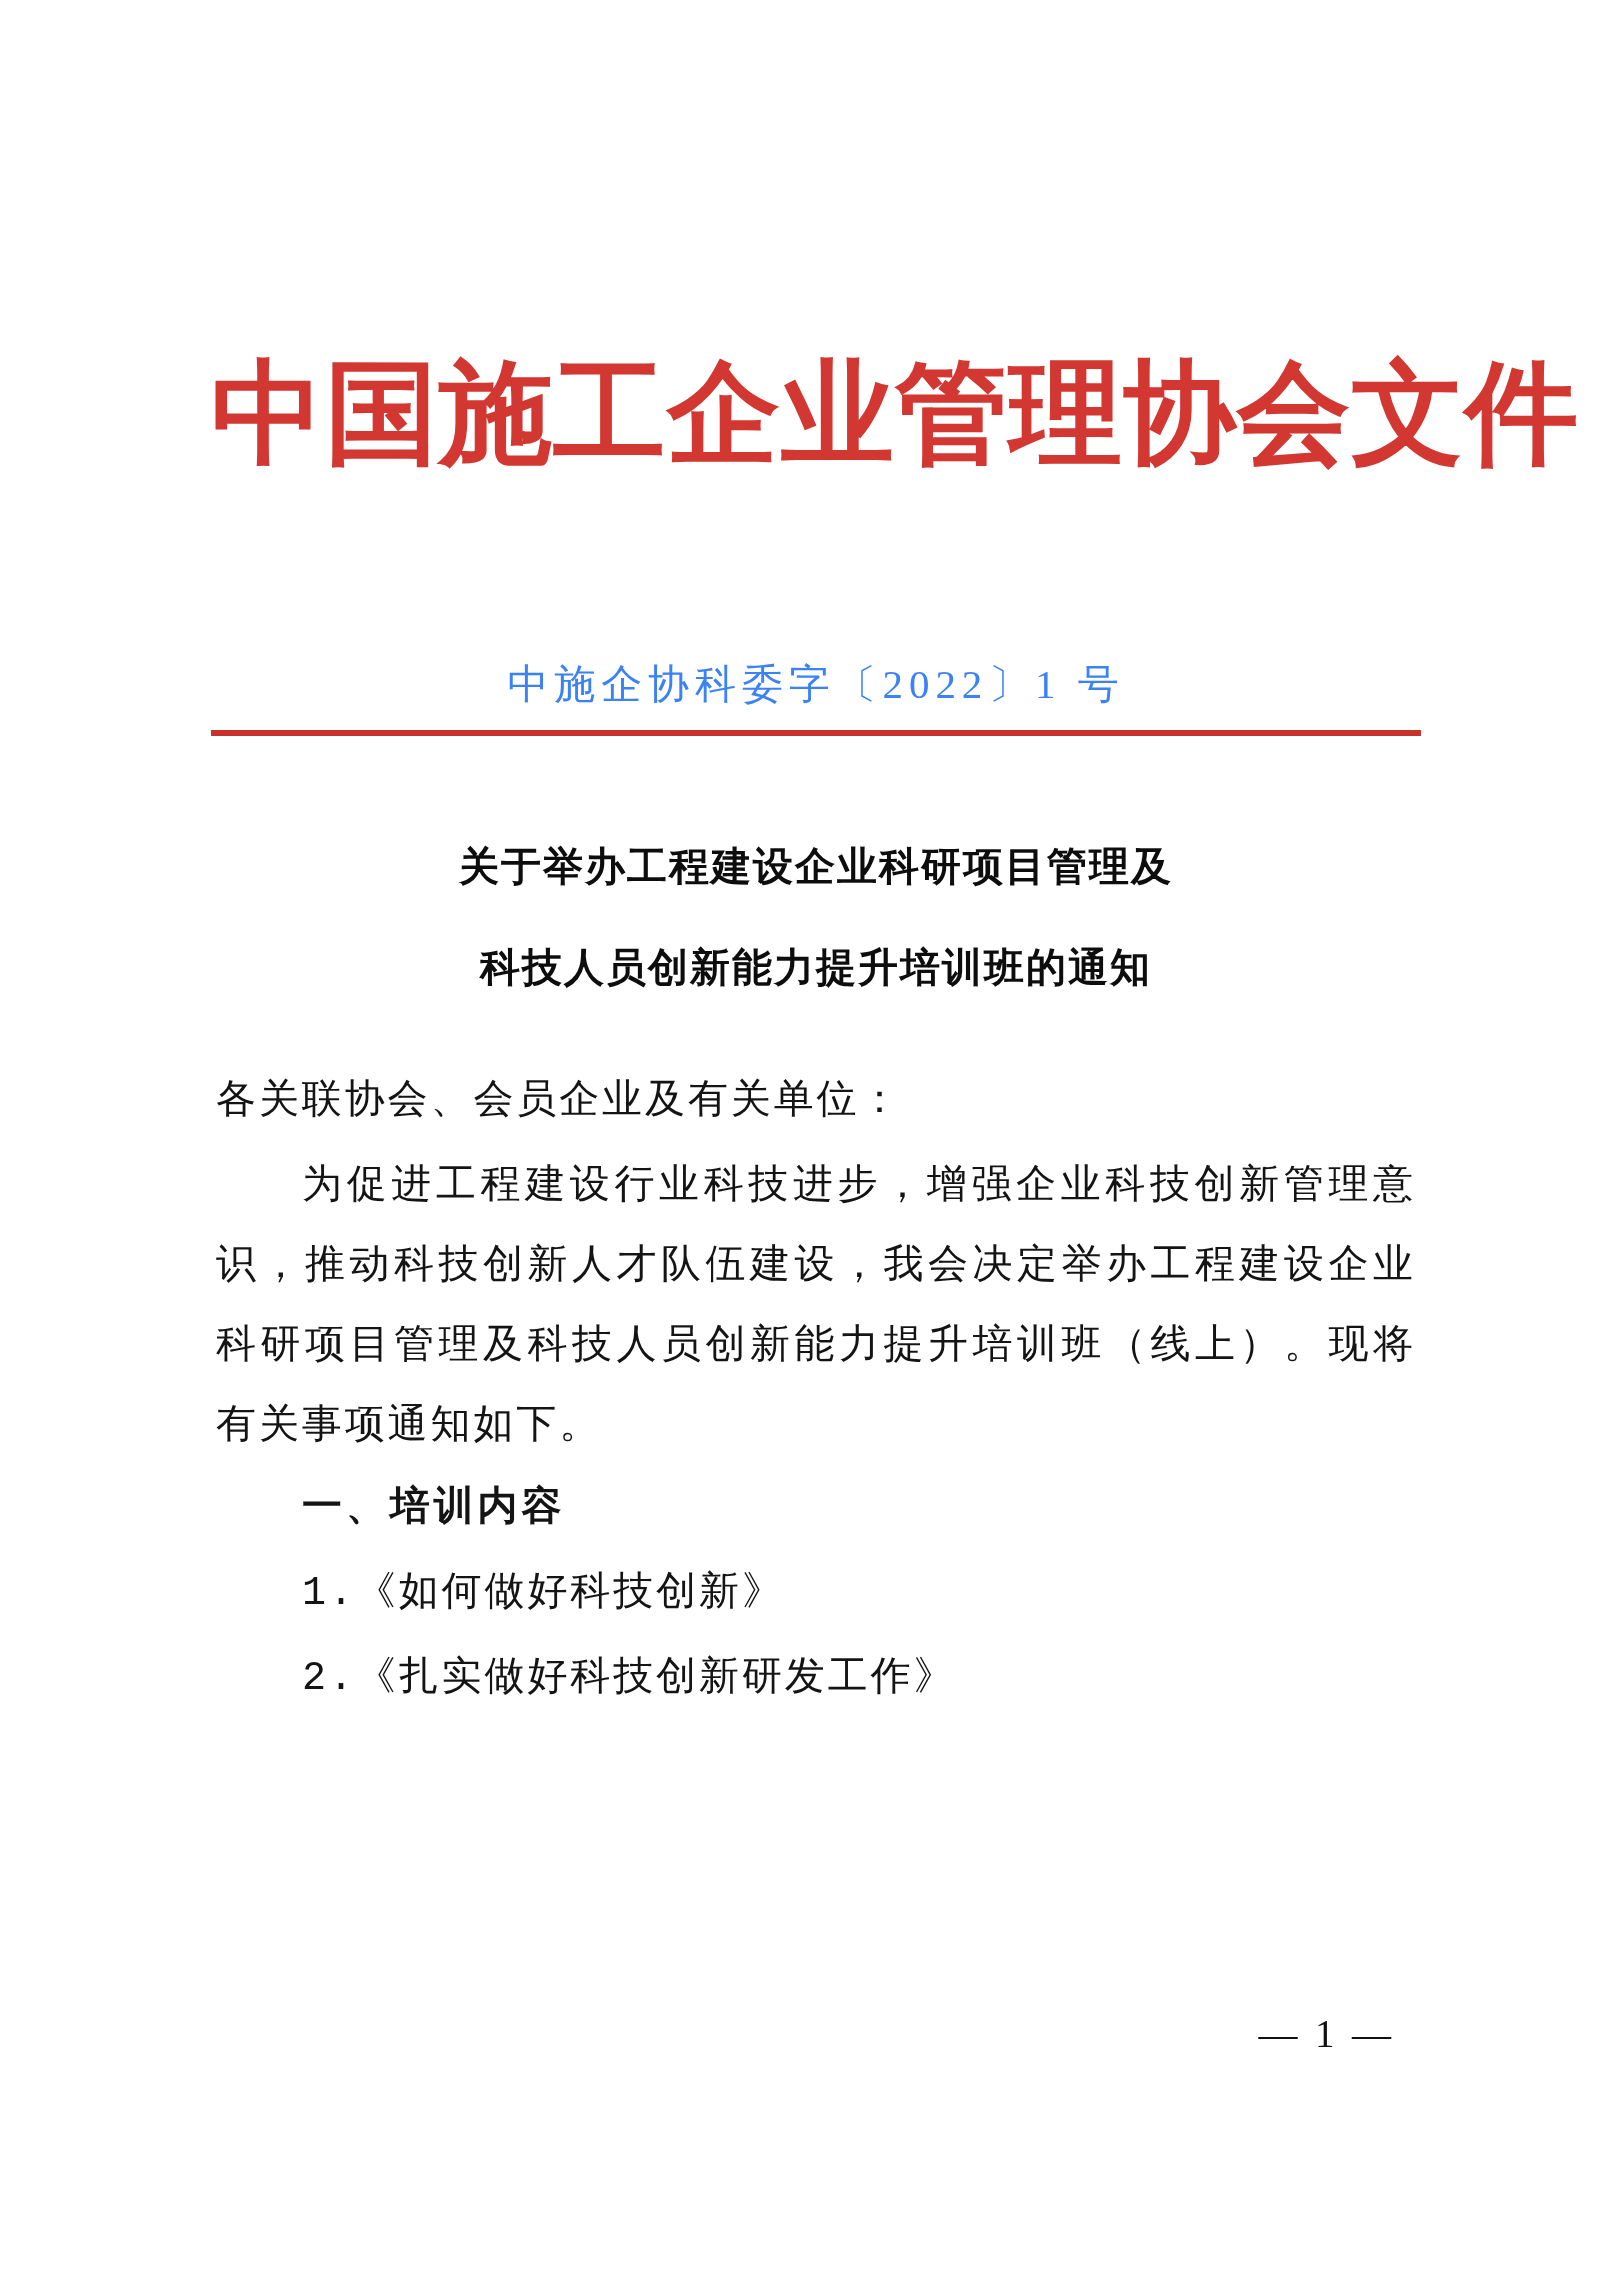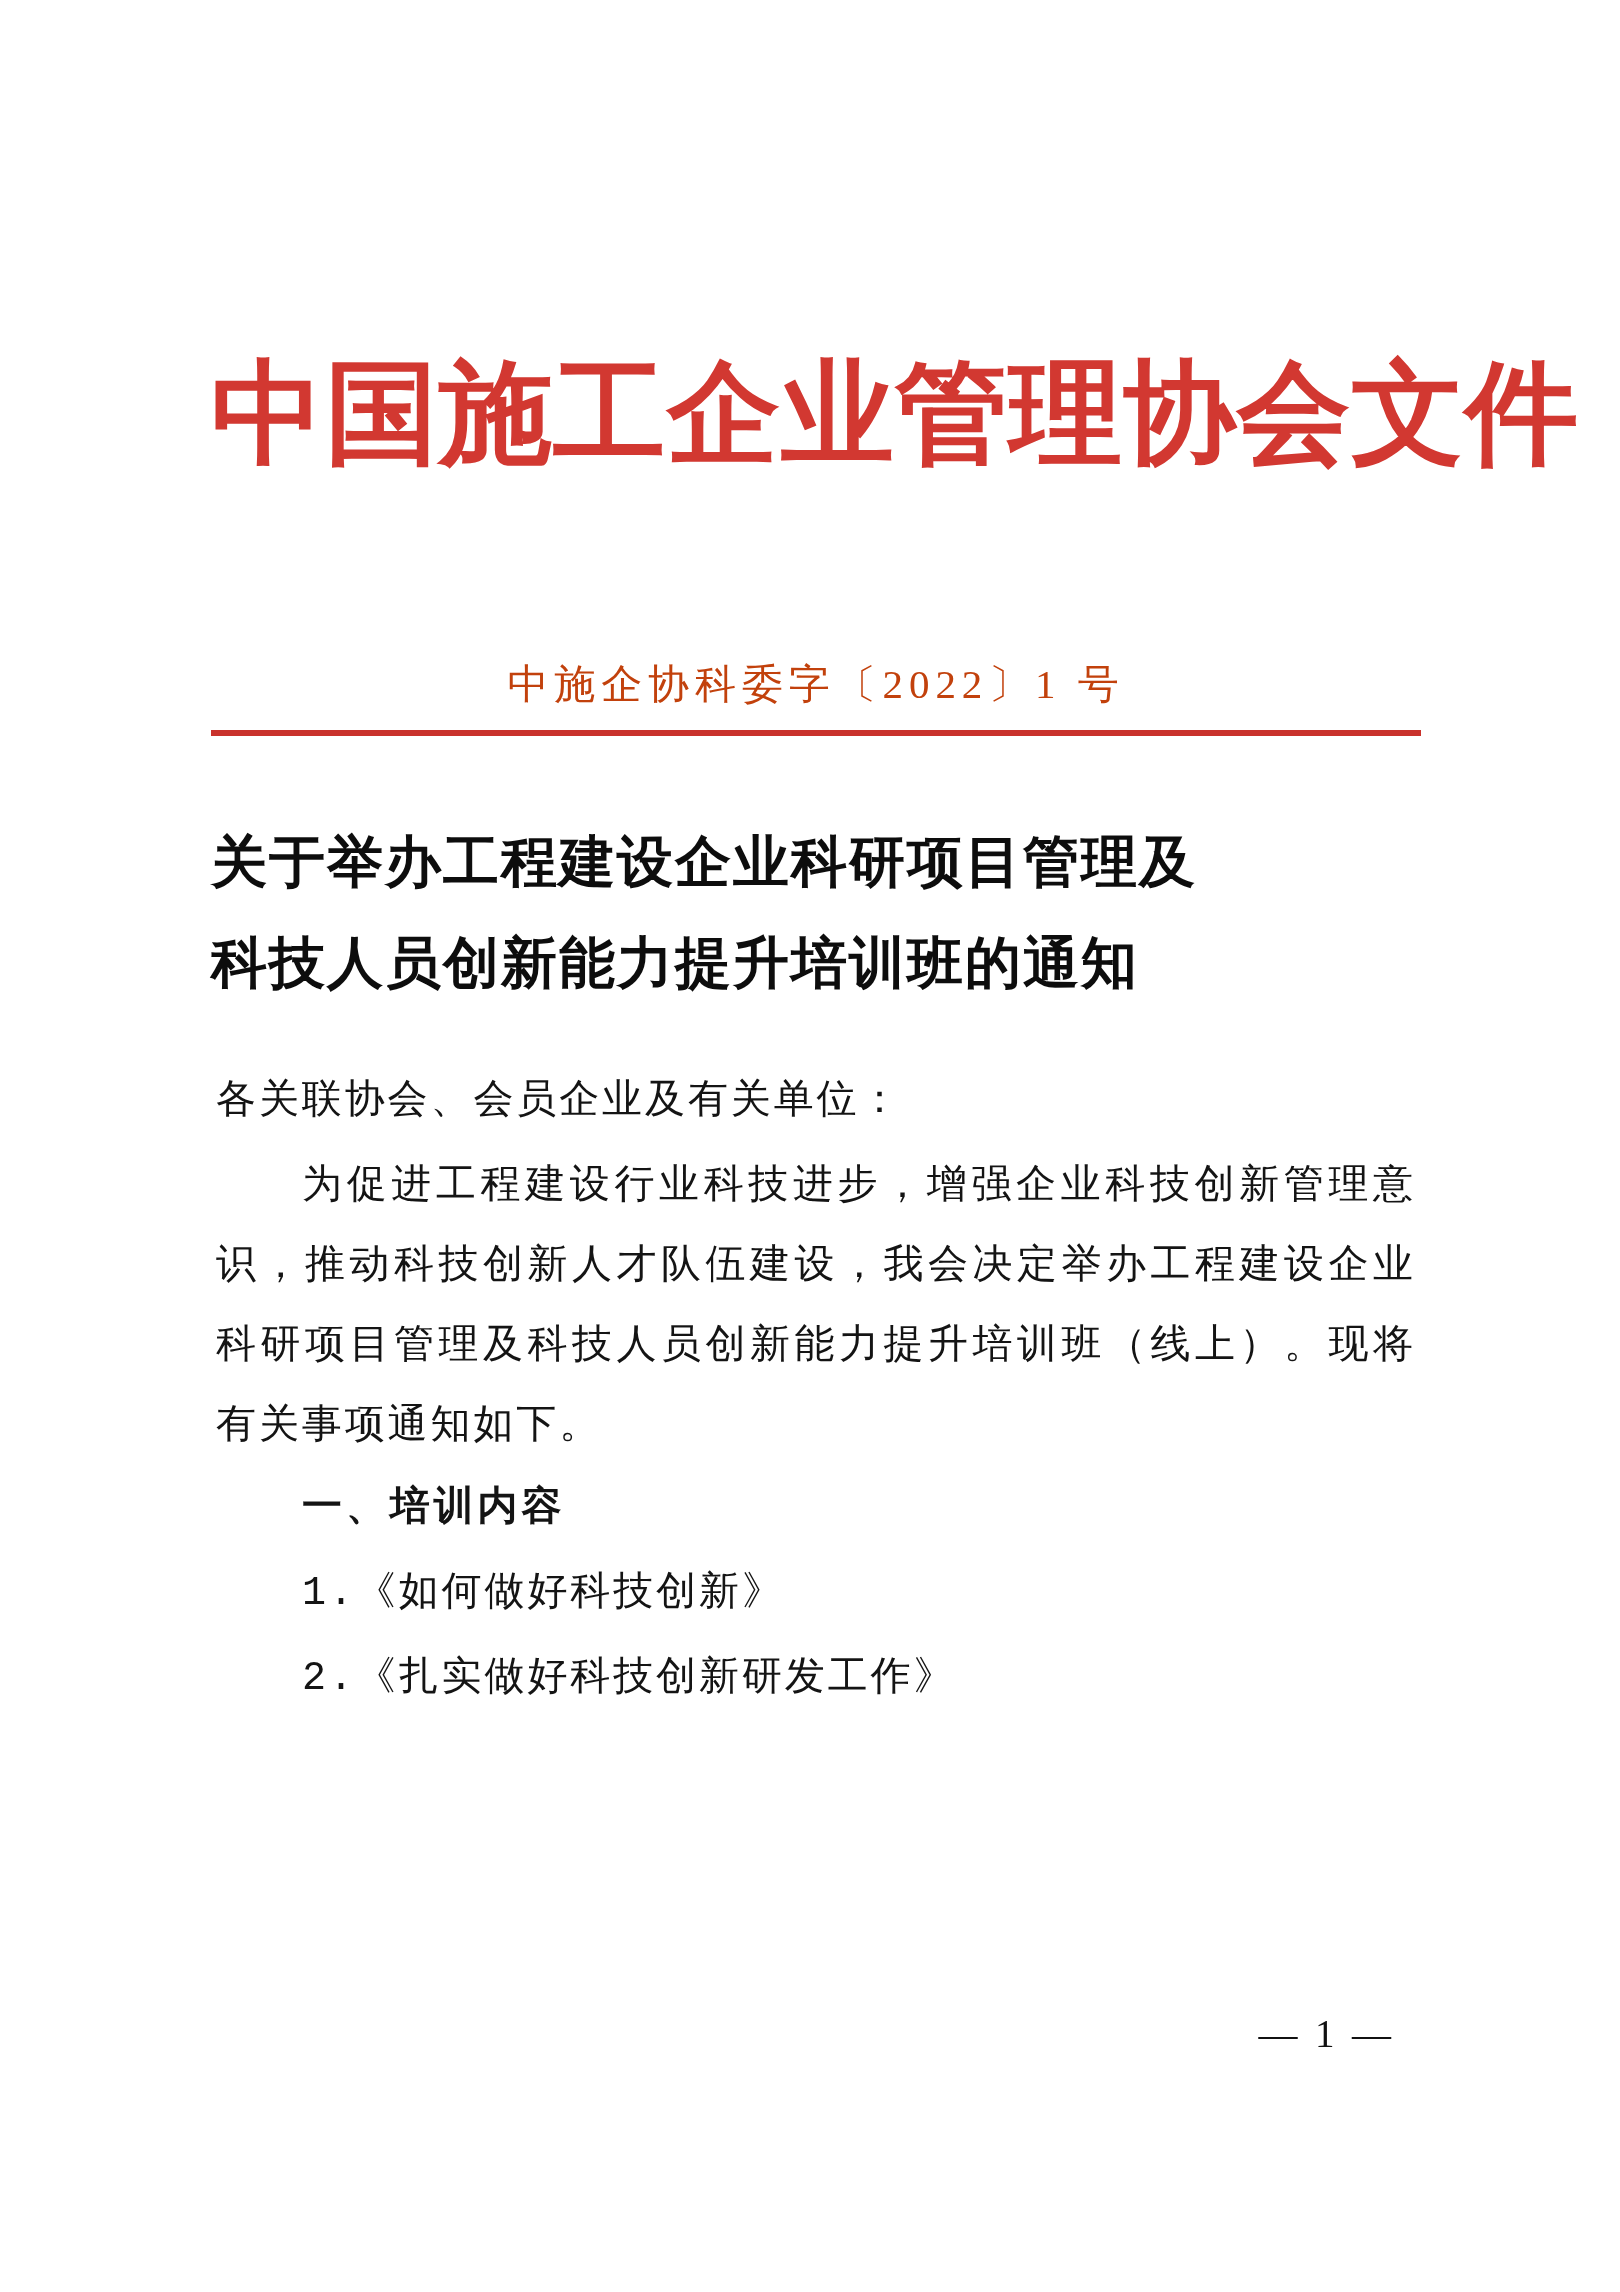--- a/index.html
+++ b/index.html
@@ -29,37 +29,36 @@
     white-space: nowrap;
     letter-spacing: 1px;
     font-family: "Liberation Serif", "DejaVu Serif", serif;
   }
   .doc-number {
     margin-top: 176px;
     font-size: 41px;
     line-height: 1.2;
     text-align: center;
     letter-spacing: 5.9px;
-    color: #c2410c;
+    color: #3b82f6;
   }
   .red-rule {
     margin-top: 20.6px;
     height: 5.9px;
     width: 100%;
     background: #c9322c;
   }
   .notice-title {
     margin: 80px 0 0 0;
-    font-size: 56px;
+    font-size: 40px;
     line-height: 101px;
     font-weight: bold;
-    text-align: left;
+    text-align: center;
     letter-spacing: 2px;
     color: #0d0d0d;
-    font-family: Liberation Mono, monospace;
   }
   .doc-body {
     margin-top: 41px;
   }
   .doc-body p {
     margin: 5px;
     font-size: 40px;
     line-height: 80px;
     letter-spacing: 2.9px;
     color: #141414;

